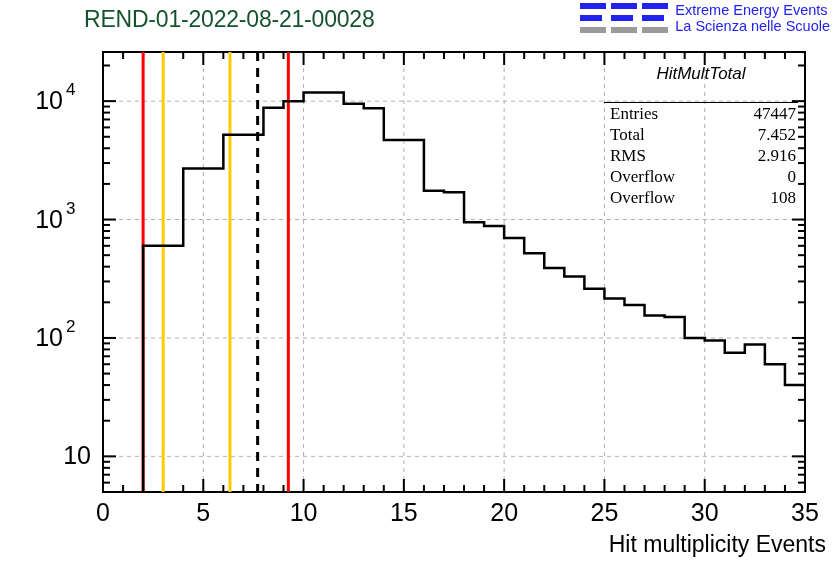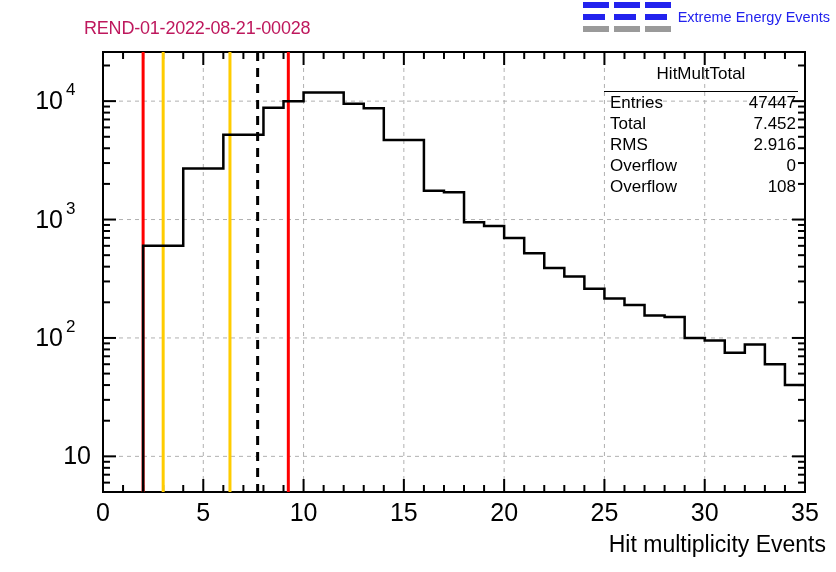--- a/index.html
+++ b/index.html
@@ -16,23 +16,23 @@
   }
   #canvas {
     position: absolute;
     left: 0; top: 0;
     width: 836px;
     height: 572px;
   }
   .plot-title {
     position: absolute;
     left: 84px;
-    top: 18px;
-    font-size: 18px;
-    color: #be185d;
+    top: 6px;
+    font-size: 23px;
+    color: #14532d;
     white-space: nowrap;
     letter-spacing: -0.2px;
   }
   .eee-logo {
     position: absolute;
     right: 6px;
     top: 2px;
     display: flex;
     align-items: center;
     gap: 7px;
@@ -70,29 +70,31 @@
     position: absolute;
     left: 604px;
     top: 64px;
     width: 194px;
     color: #000000;
     font-size: 17px;
   }
   .stats-title {
     text-align: center;
     border-bottom: 1.6px solid #000;
-    padding-bottom: 7px;
+    padding-bottom: 18px;
     margin-bottom: 1px;
     font-size: 17px;
+    font-style: italic;
   }
   .stats-row {
     display: flex;
     justify-content: space-between;
     line-height: 1.23;
     padding: 0 2px 0 6px;
+    font-family: Liberation Serif, serif;
   }
   .axis-title-x {
     position: absolute;
     right: 10px;
     top: 531px;
     font-size: 23px;
     color: #000000;
     white-space: nowrap;
   }
 </style>
@@ -312,20 +314,21 @@
         <div class="eee-bar b3"></div>
     </div>
     <div class="eee-letter">
       <div class="eee-bar b1"></div>
         <div class="eee-bar b2"></div>
         <div class="eee-bar b3"></div>
     </div>
   </div>
   <div class="eee-text">
     <span>Extreme Energy Events</span>
+    <span>La Scienza nelle Scuole</span>
   </div>
 </div>
 
 <div class="stats-box">
   <div class="stats-title">HitMultTotal</div>
   <div id="stats-rows">
       <div class="stats-row">
         <span>Entries</span>
         <span>47447</span>
       </div>

